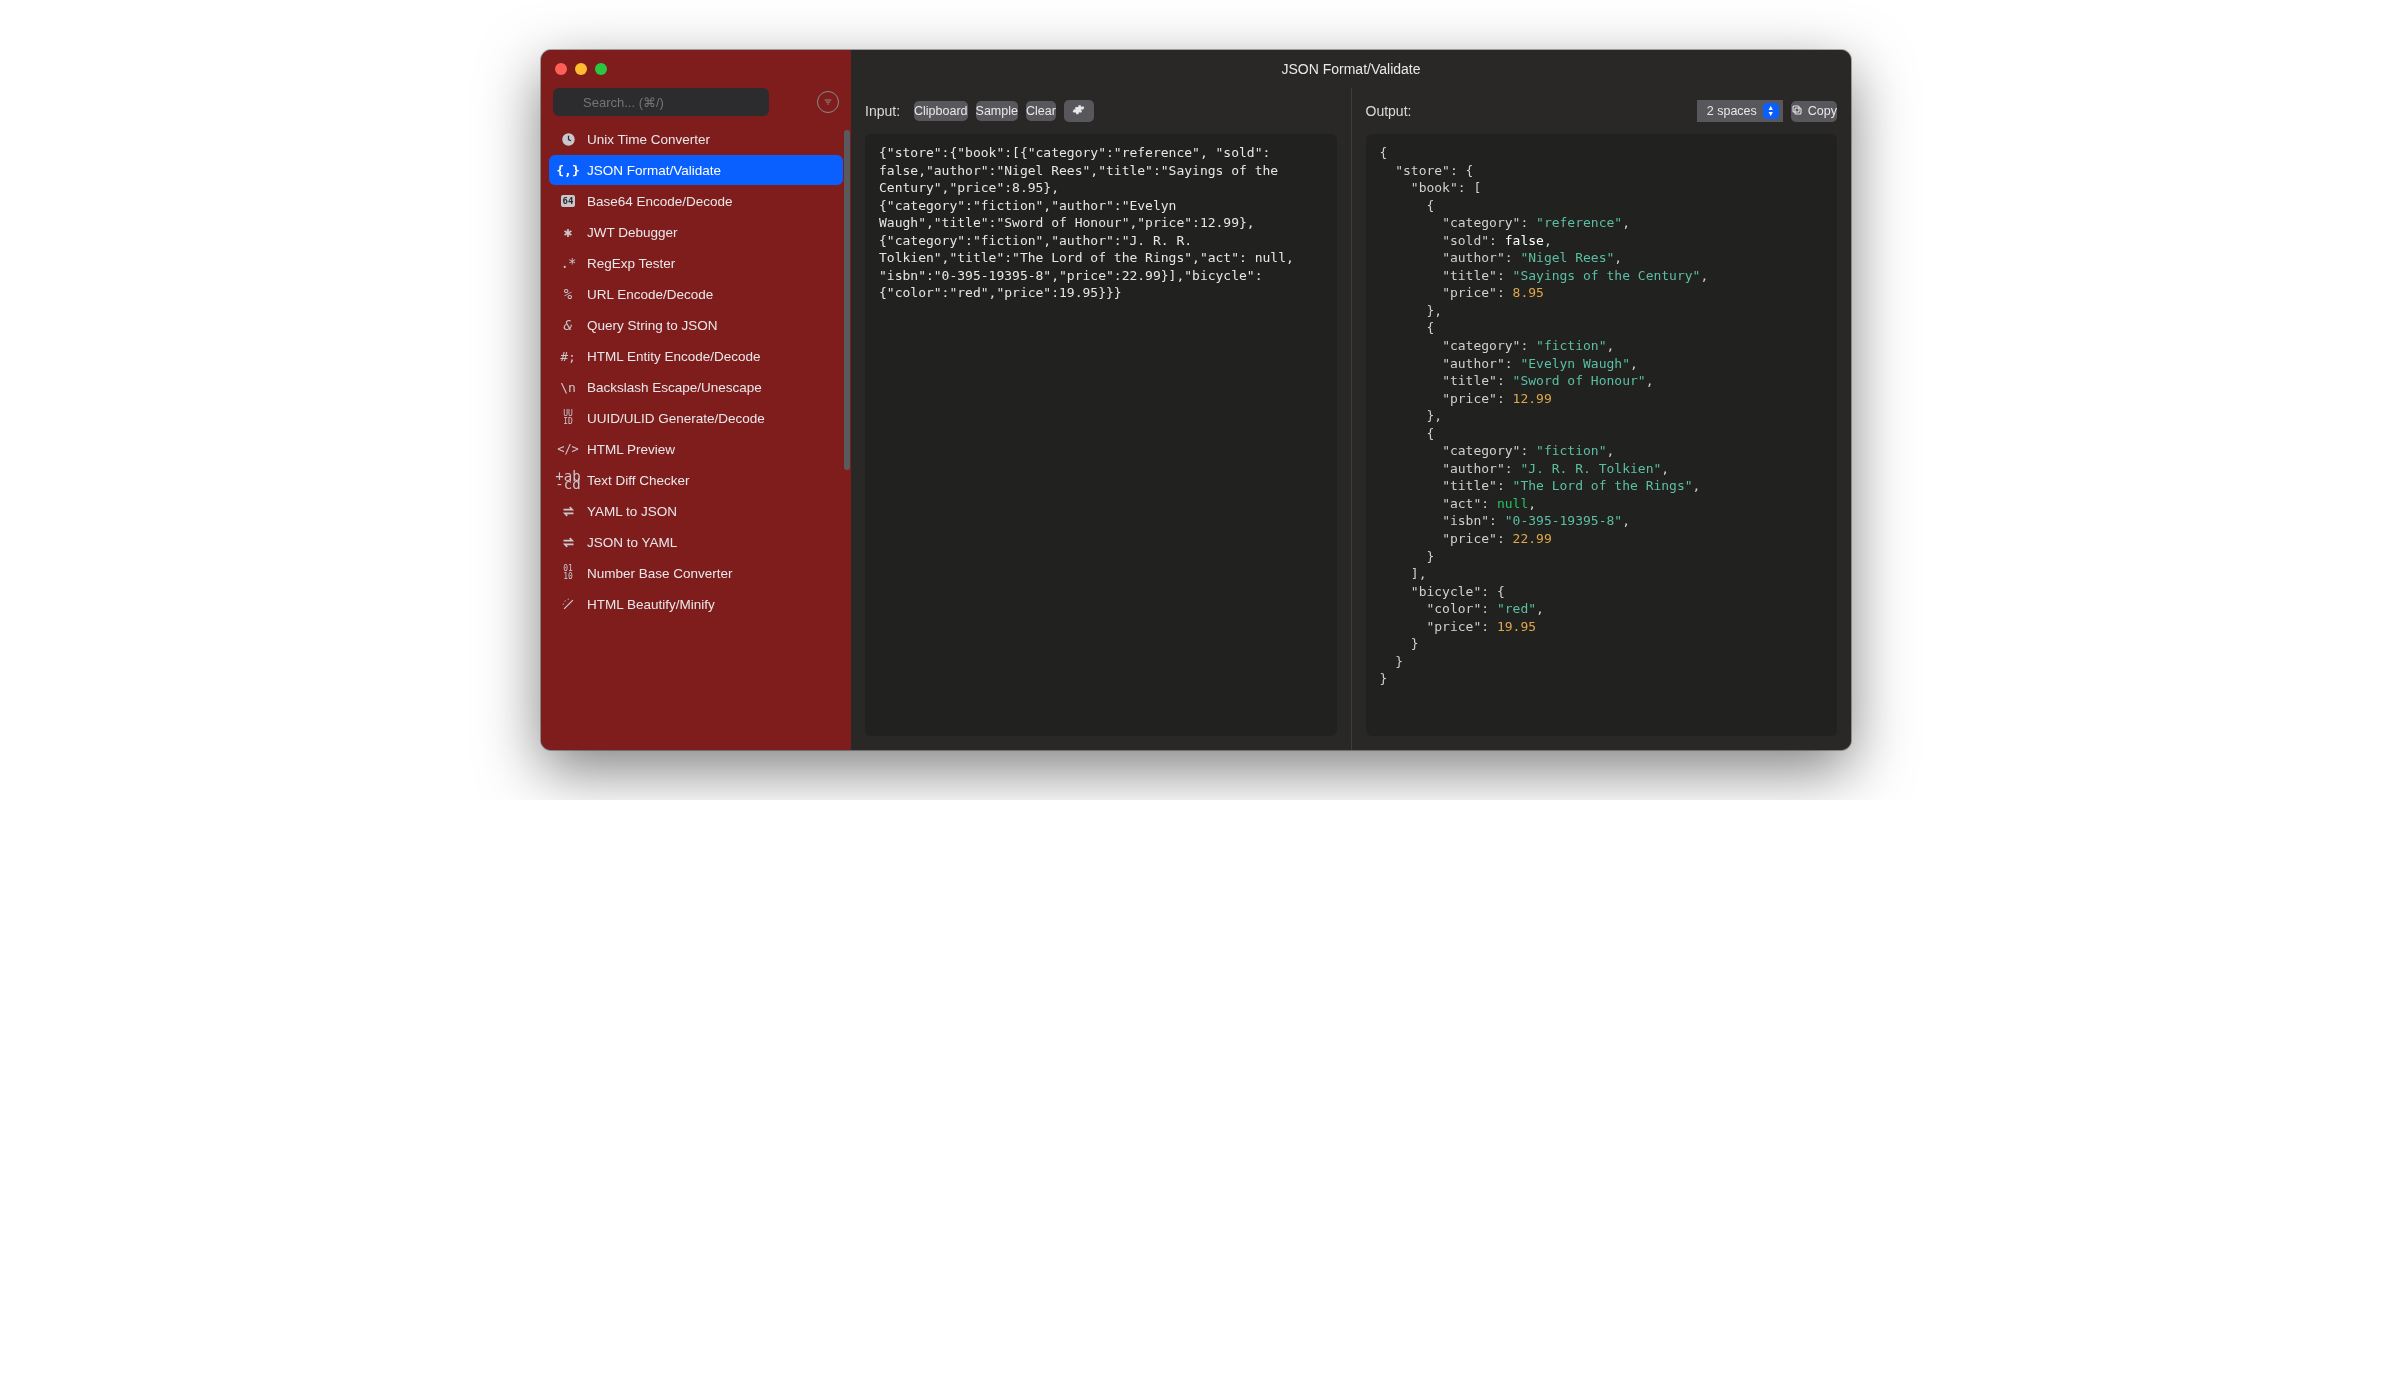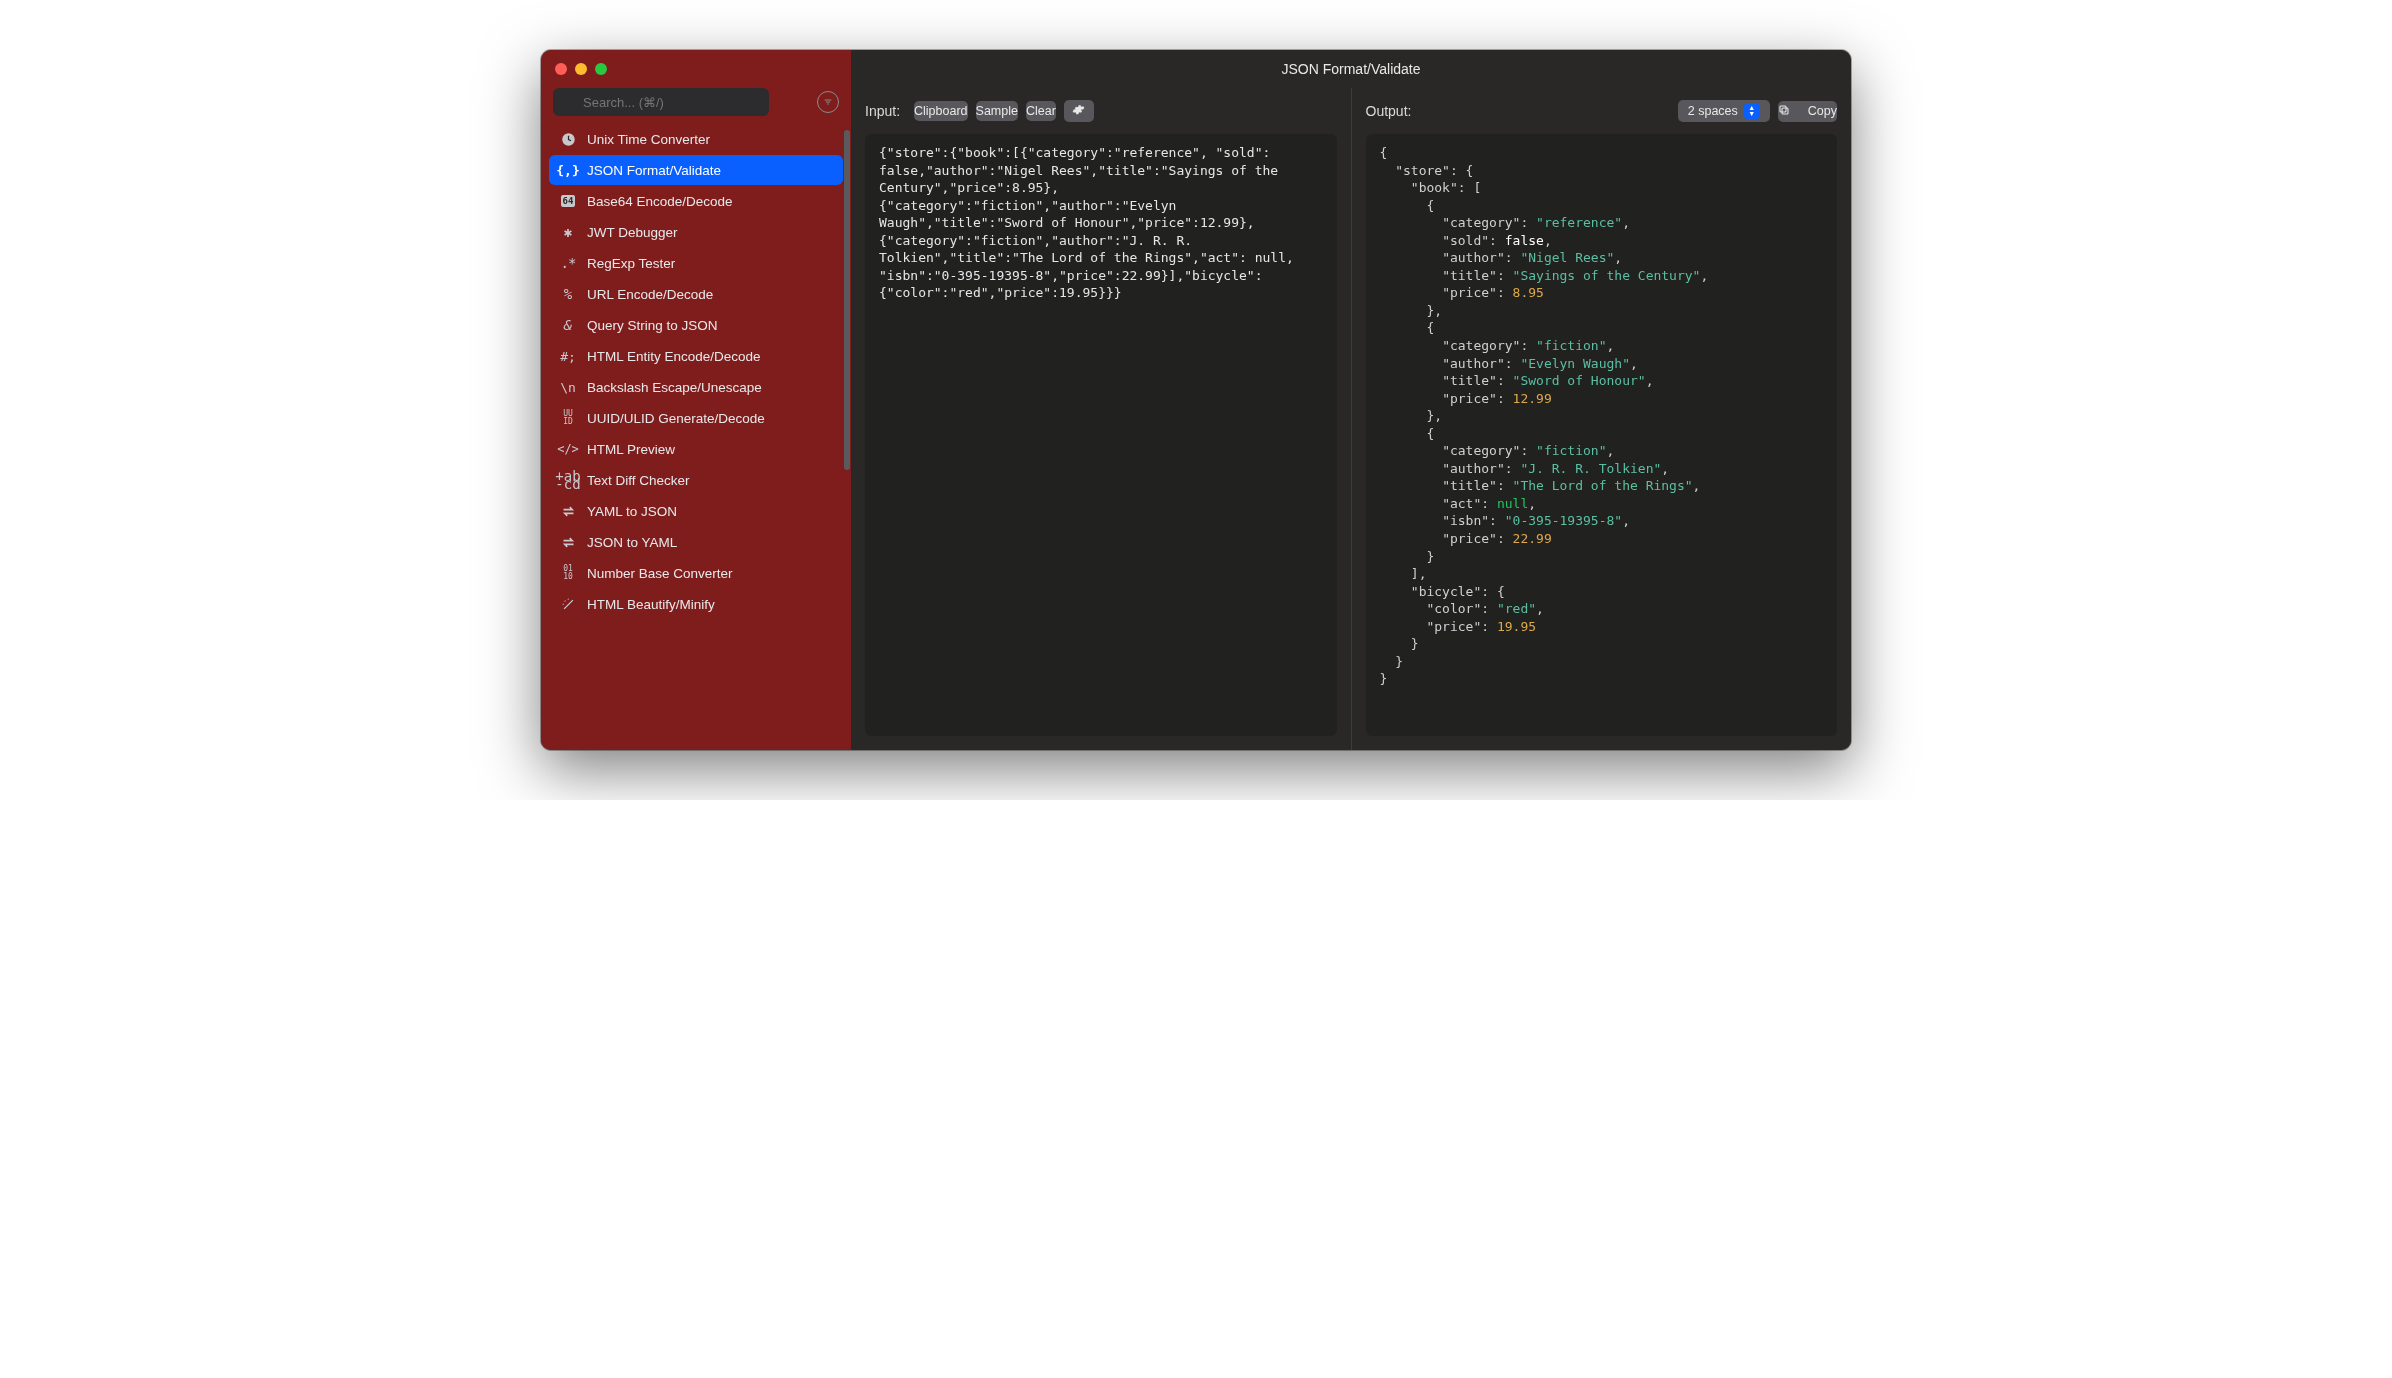--- a/index.html
+++ b/index.html
@@ -200,24 +200,24 @@
   height: 22px;
   display: inline-flex;
   align-items: center;
   justify-content: center;
   cursor: pointer;
   font-size: 12px;
 }
 .select-btn {
   background: #58585c;
   border: none;
-  border-radius: 5px;
+  border-radius: 0;
   color: #e8e8ea;
   font-size: 12.5px;
-  padding: 3px 10px 3px 10px;
+  padding: 3px 4px 3px 10px;
   cursor: pointer;
   display: inline-flex;
   align-items: center;
   gap: 6px;
 }
 .select-arrows {
   background: #0a60ff;
   border-radius: 4px;
   width: 16px;
   height: 16px;
@@ -419,21 +419,21 @@
         <div class="panel-header">
           <span class="panel-label">Output:</span>
           <div class="spacer"></div>
           <button class="select-btn">
             <span>2 spaces</span>
             <span class="select-arrows">
               <span>▲</span>
                 <span>▼</span>
             </span>
           </button>
-          <button class="small-btn" style="display:inline-flex;align-items:center;gap:18px;">
+          <button class="small-btn" style="display:inline-flex;align-items:center;gap:5px;">
             <span>
               <svg width="12" height="12" viewBox="0 0 24 24" fill="none" stroke="currentColor" stroke-width="2.2">
                   <rect x="8" y="8" width="12" height="12" rx="2"></rect>
                   <rect x="4" y="4" width="12" height="12" rx="2"></rect>
                 </svg>
             </span>
             <span>Copy</span>
           </button>
         </div>
         <div class="code-box output-box" id="output-box"><span class="tok-punct">{</span>

